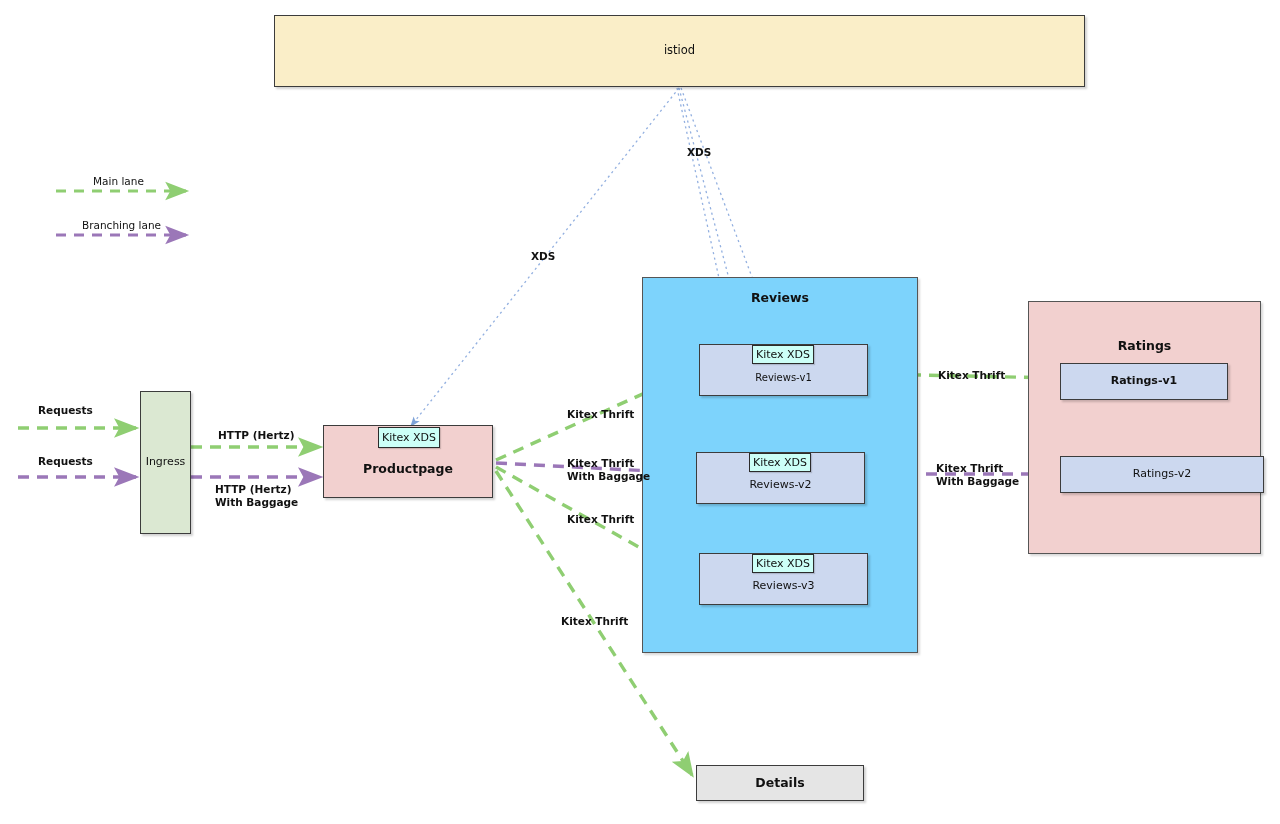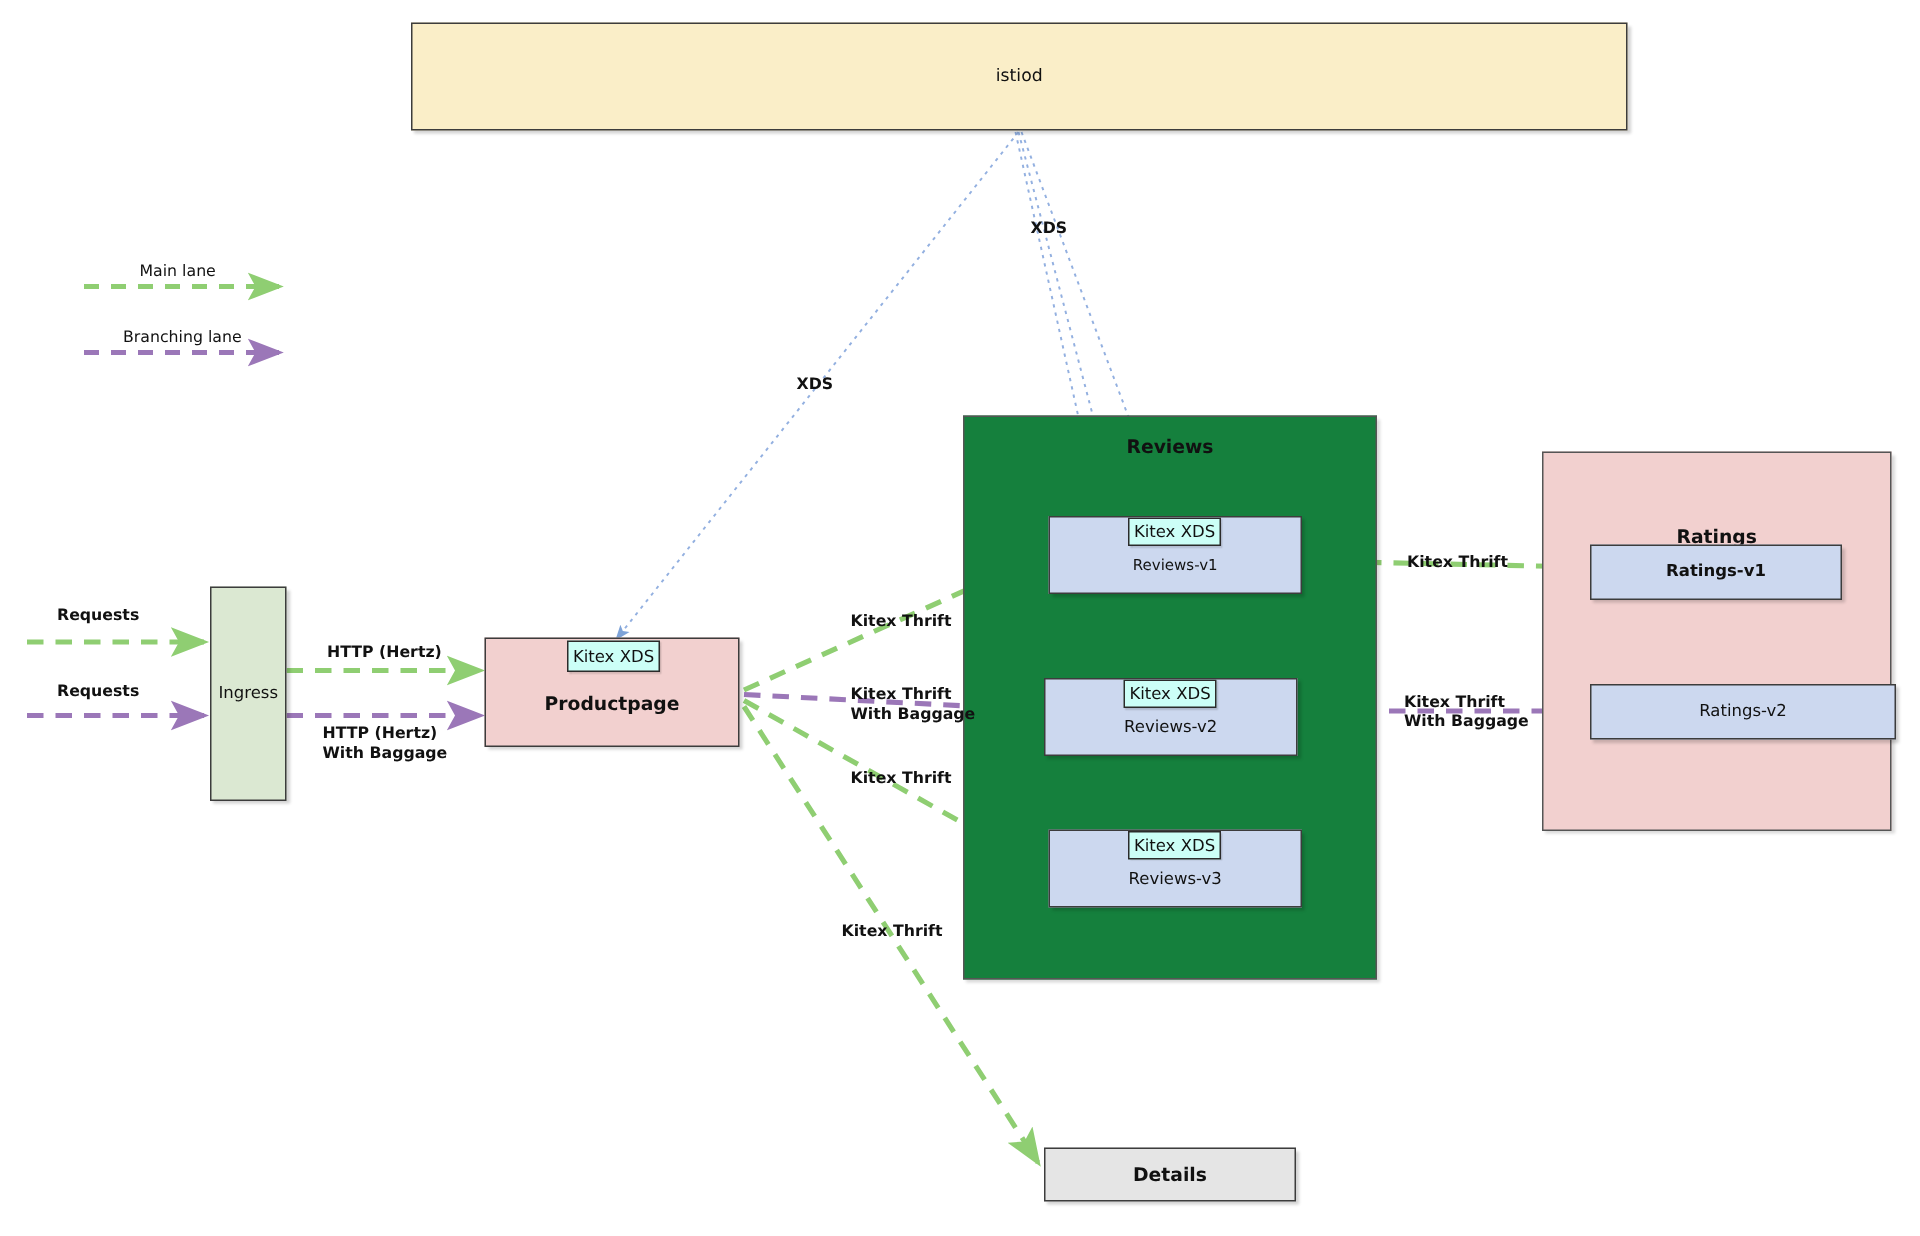--- a/index.html
+++ b/index.html
@@ -135,26 +135,26 @@
       <path d="M872,374 L1056,378" fill="none" stroke="#8fce72" stroke-width="3.4" stroke-dasharray="11,8" marker-end="url(#arw-green)"></path>
       <path d="M869,474 L1056,474" fill="none" stroke="#9b77b8" stroke-width="3.4" stroke-dasharray="11,8" marker-end="url(#arw-purple)"></path>
     </g>
 
     <g>
       <path d="M56,191 L186,191" fill="none" stroke="#8fce72" stroke-width="3.2" stroke-dasharray="10,8" marker-end="url(#arw-green)"></path>
       <path d="M56,235 L186,235" fill="none" stroke="#9b77b8" stroke-width="3.2" stroke-dasharray="10,8" marker-end="url(#arw-purple)"></path>
     </g>
   </svg>
 
-  <div class="cluster" style="left:642px; top:277px; width:276px; height:376px; background:#15803d;">
+  <div class="cluster" style="left:642px; top:277px; width:276px; height:376px; background:#7dd3fc;">
     <div class="cluster-title" style="top:12px;">Reviews</div>
   </div>
 
   <div class="cluster" style="left:1028px; top:301px; width:233px; height:253px; background:#f2d0cf;">
-    <div class="cluster-title" style="top:48px;">Ratings</div>
+    <div class="cluster-title" style="top:36px;">Ratings</div>
   </div>
 
   <div class="node" style="left:274px; top:15px; width:811px; height:72px; background:#faeec8;">
     <span class="node-label" style="font-size:11.5px;">istiod</span>
   </div>
 
   <div class="node" style="left:140px; top:391px; width:51px; height:143px; background:#dbe8d2;">
     <span class="node-label" style="font-size:11px;text-align:right;">Ingress</span>
   </div>
 

